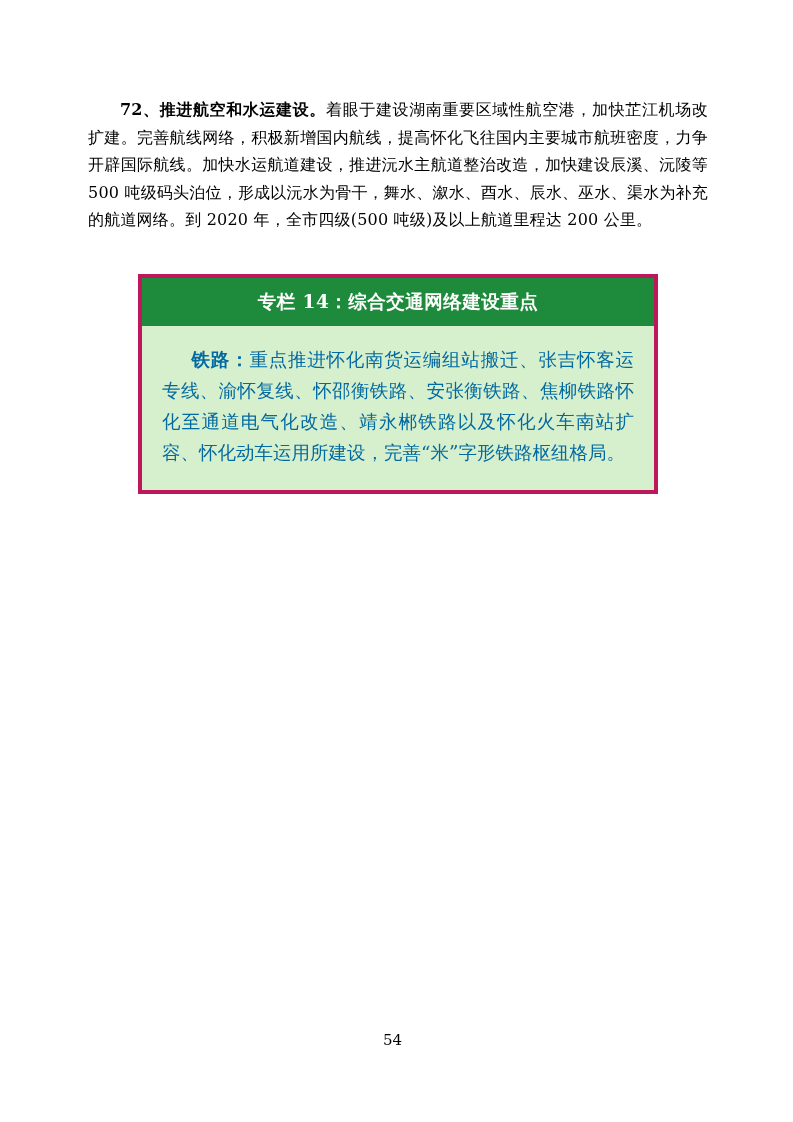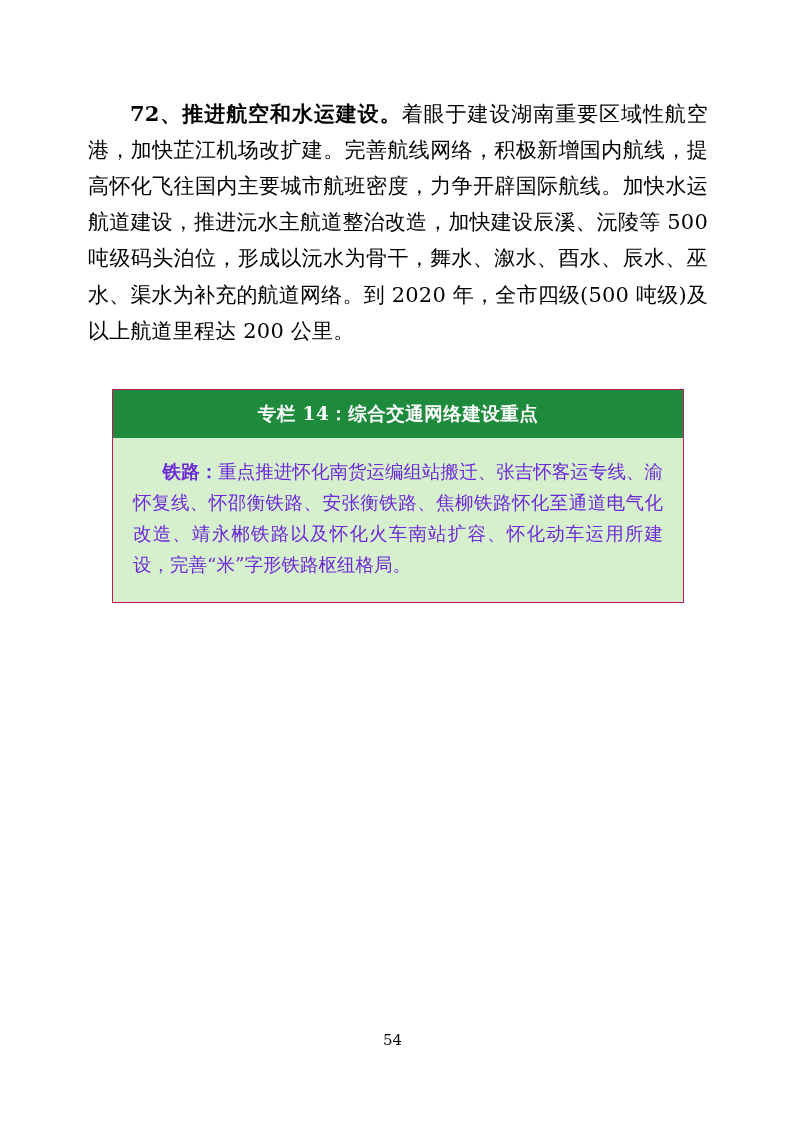--- a/index.html
+++ b/index.html
@@ -16,57 +16,57 @@
     font-family: "DejaVu Serif", "Liberation Serif", serif;
     overflow: hidden;
   }
   .content {
     position: absolute;
     left: 88px;
     top: 96px;
     width: 620px;
   }
   .para {
-    font-size: 21px;
+    font-size: 16px;
     line-height: 1.72;
     color: #000000;
     text-align: justify;
     text-justify: inter-ideograph;
     margin: 0 0 2px 0;
     text-indent: 2em;
     letter-spacing: 0.2px;
   }
   .para .lead {
     font-weight: bold;
   }
   .panel {
     margin: 40px auto 0 auto;
-    width: 572px;
-    border: 1px solid #be185d;
+    width: 520px;
+    border: 4px solid #be185d;
     box-sizing: border-box;
   }
   .panel-head {
     background: #1f8a3b;
     background: #1e8a3c;
     color: #ffffff;
     font-weight: bold;
     font-size: 18.5px;
     text-align: center;
     padding: 11px 6px 12px 6px;
     letter-spacing: 0.5px;
   }
   .panel-body {
     background: #d6f0cd;
     padding: 18px 20px 22px 20px;
   }
   .panel-body p {
     margin: 0 0 14px 0;
     font-size: 18.5px;
     line-height: 1.68;
-    color: #6d28d9;
+    color: #0369a1;
     text-align: justify;
     text-justify: inter-ideograph;
     text-indent: 1.6em;
   }
   .panel-body p:last-child {
     margin-bottom: 0;
   }
   .panel-body .tag {
     font-weight: bold;
   }

